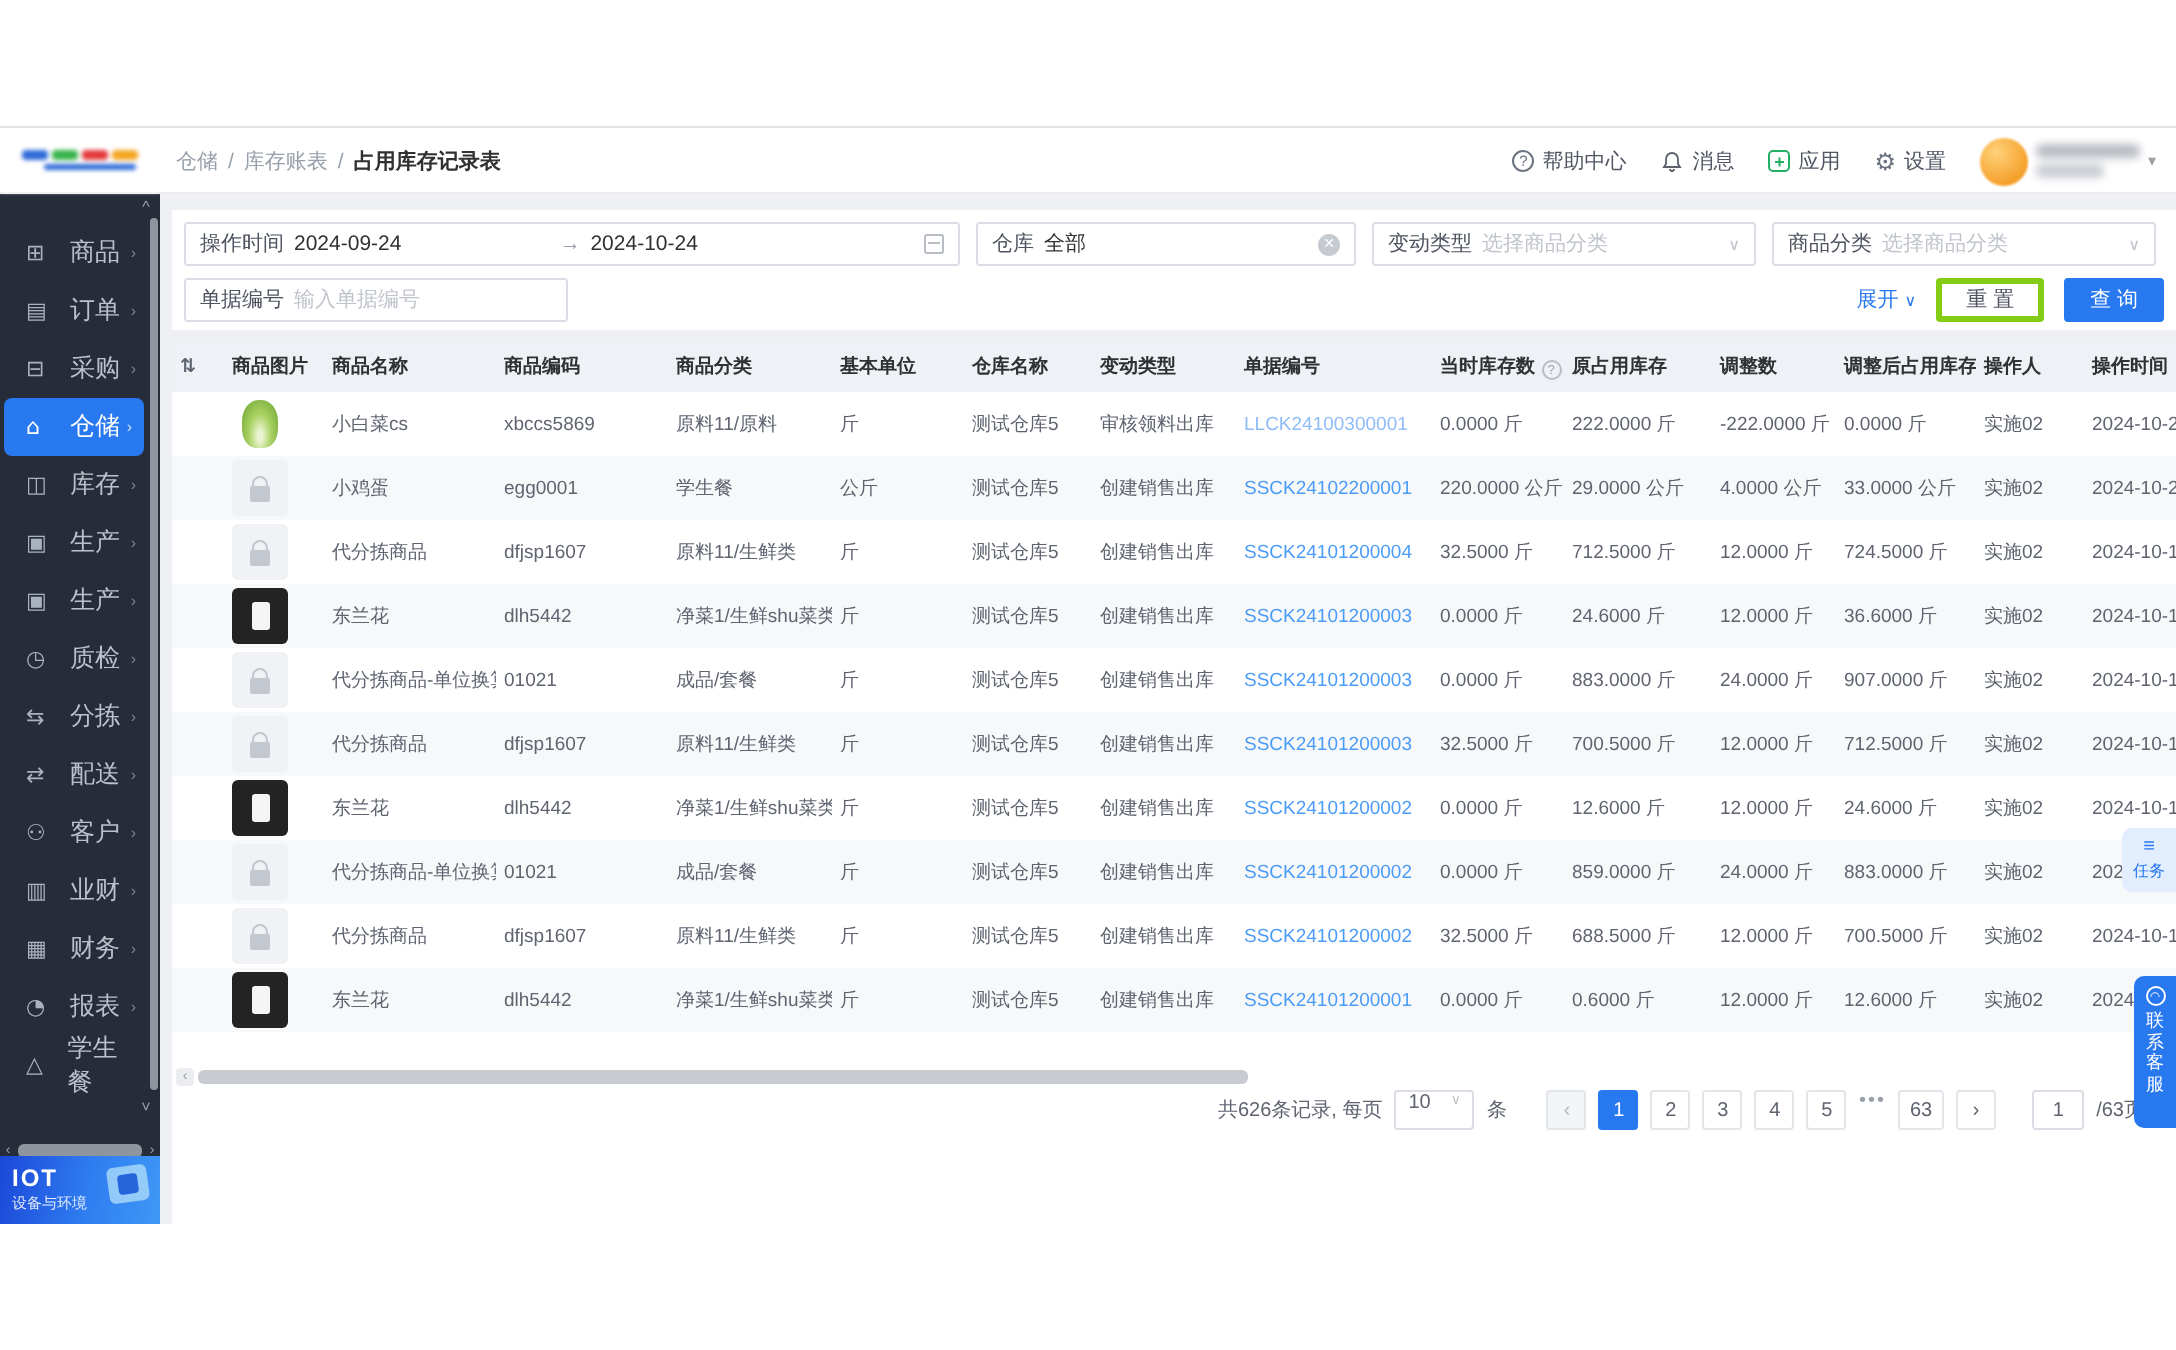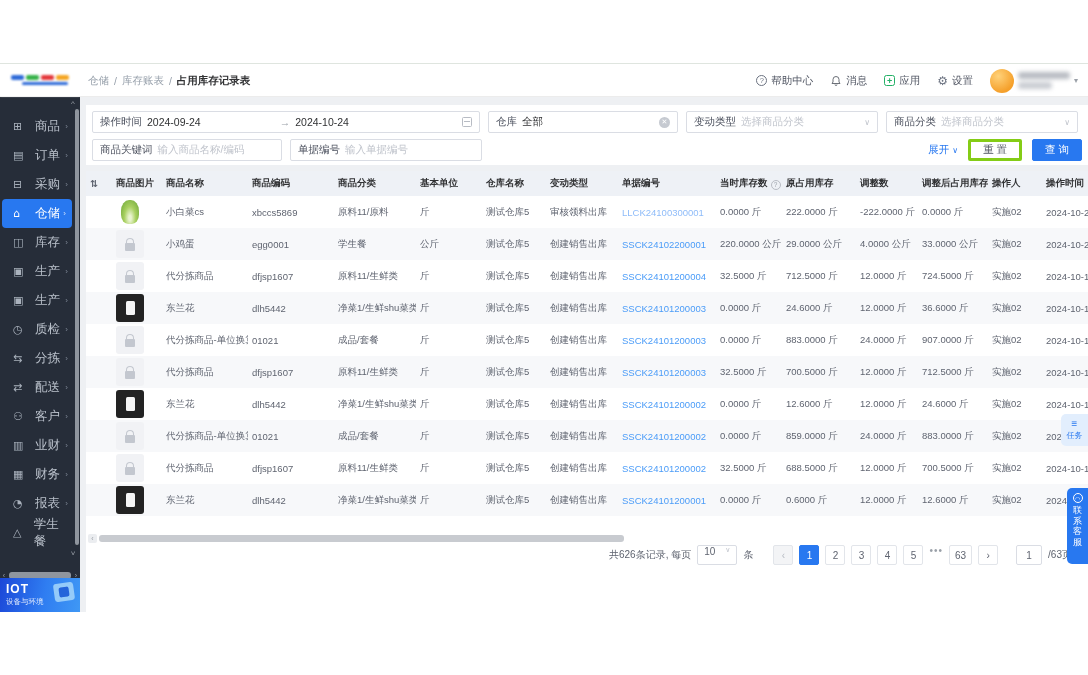--- a/index.html
+++ b/index.html
@@ -271,24 +271,20 @@
           <span class="ph">选择商品分类</span>
           <span class="ddm">∨</span>
         </div>
         <div class="fbox" style="width:192px;">
           <span class="lbl">商品分类</span>
           <span class="ph">选择商品分类</span>
           <span class="ddm">∨</span>
         </div>
       </div>
       <div class="frow">
-        <div class="fbox grow" style="width:190px;">
-          <span class="lbl">商品关键词</span>
-          <span class="ph">输入商品名称/编码</span>
-        </div>
         <div class="fbox grow" style="width:192px;">
           <span class="lbl">单据编号</span>
           <span class="ph">输入单据编号</span>
         </div>
         <div class="factions">
           <span class="expand">
             <span>展开</span>
             <span style="font-size:8px;">∨</span>
           </span>
           <span class="btn ghost">重 置</span>

